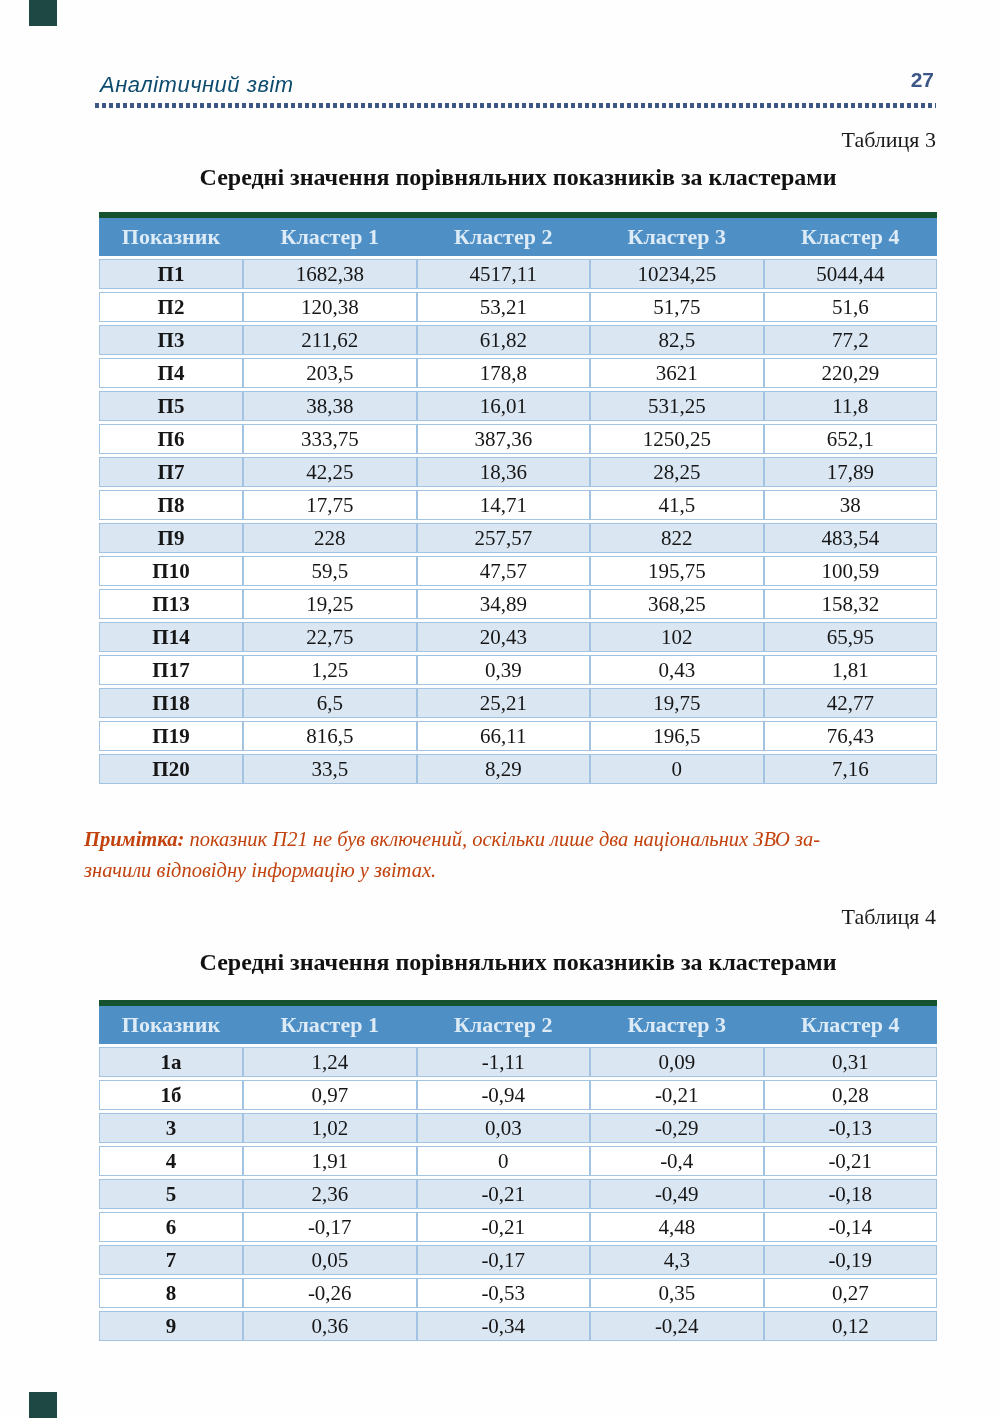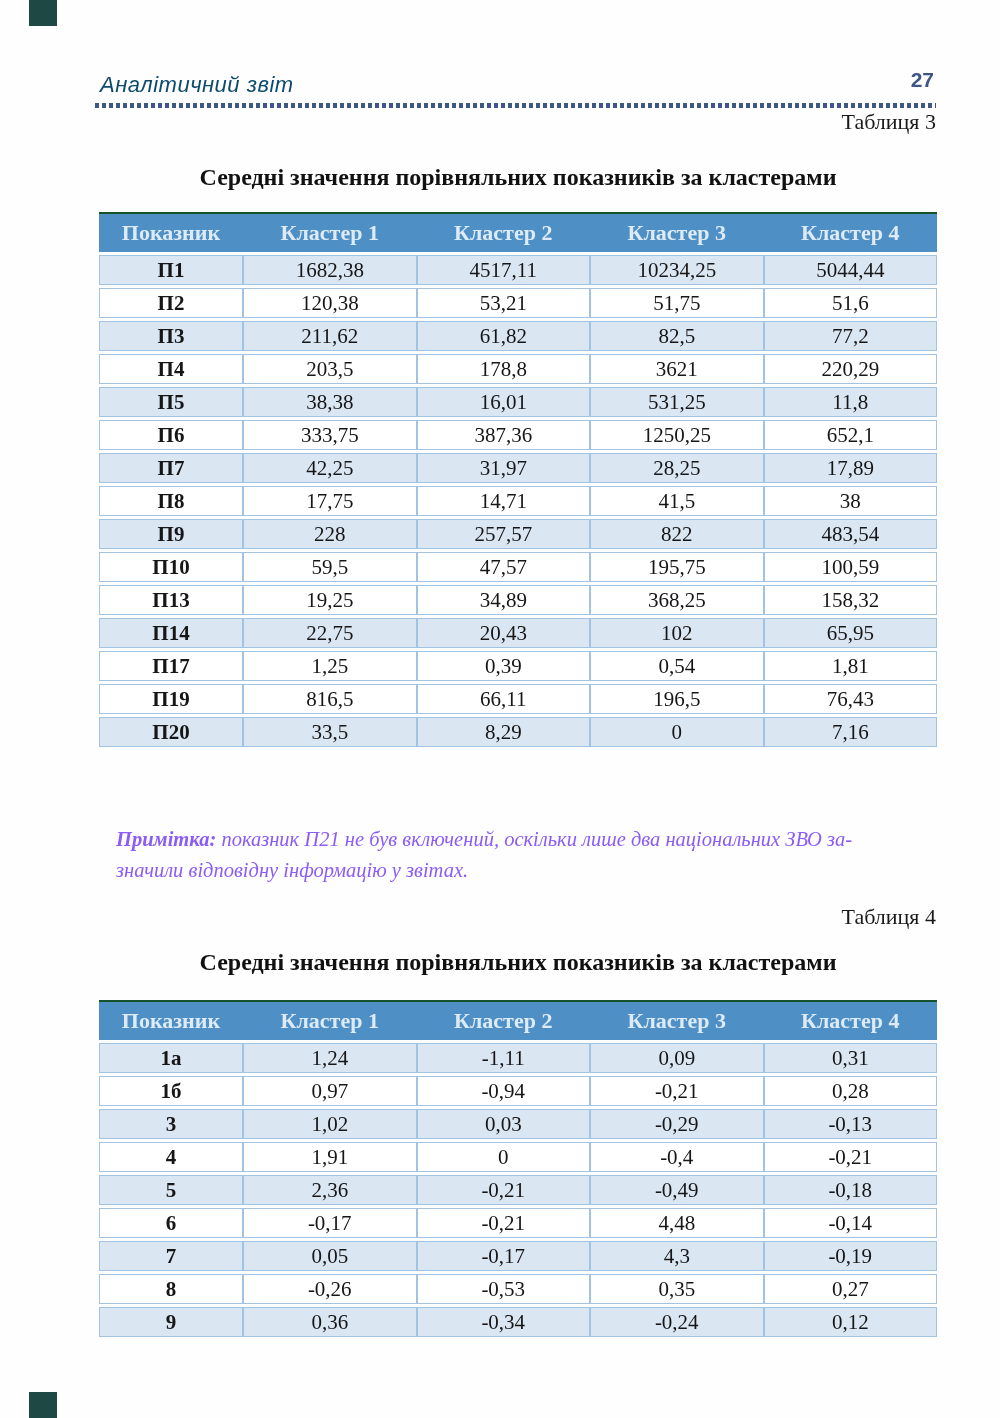--- a/index.html
+++ b/index.html
@@ -14,44 +14,44 @@
   
   .runhead{position:absolute;left:100px;top:72px;font-family:"Liberation Sans","DejaVu Sans",sans-serif;
            font-style:italic;font-size:22px;color:#0c4a6e;letter-spacing:0.5px;}
   .pagenum{position:absolute;right:66px;top:68px;font-family:"Liberation Sans","DejaVu Sans",sans-serif;
            font-weight:bold;font-size:21px;color:#3c5787;}
   .dotline{position:absolute;left:95px;top:103px;width:841px;height:5px;
            background:repeating-linear-gradient(90deg,#3e5784 0 4px,transparent 4px 7px);}
 
   
   .tbl-caption{position:absolute;left:100px;width:836px;text-align:right;font-size:22px;color:#1a1a1a;}
-  .cap3{top:109px;}
+  .cap3{top:127px;}
   .cap4{top:904px;}
   .tbl-title{position:absolute;left:100px;width:836px;text-align:center;
              font-weight:bold;font-size:24px;color:#111;}
   .ttl3{top:164px;}
   .ttl4{top:949px;}
 
   
   .tbl-wrap{position:absolute;left:99px;width:840px;}
   .t3{top:209px;}
   .t4{top:997px;}
   table.data{border-collapse:separate;border-spacing:0 3px;table-layout:fixed;width:838px;}
   col.c0{width:144px;}
   col.c1{width:173.5px;}
   table.data th{background:#4e8fc6;color:#ddebf7;font-weight:bold;font-size:22px;height:38px;
-                padding:0;border:none;border-top:2px solid #14532d;text-align:center;}
+                padding:0;border:none;border-top:6px solid #14532d;text-align:center;}
   table.data td{border:1px solid #a2c4e2;height:28px;padding:0 4px;font-size:21px;
                 text-align:center;background:#ffffff;color:#161616;}
   table.data tr.s td{background:#dbe6f3;}
   table.data td.lbl{font-weight:bold;margin-top:48px;}
 
   
-  .note{position:absolute;left:116px;top:824px;width:838px;font-style:italic;
-        font-size:20.5px;line-height:31px;color:#8b5cf6;}
+  .note{position:absolute;left:84px;top:824px;width:838px;font-style:italic;
+        font-size:20.5px;line-height:31px;color:#c2410c;}
   .note b{font-weight:bold;}
   .note .nowrap{white-space:nowrap;}
 </style>
 </head>
 <body>
 
 <div class="page">
 
   <div class="corner top"></div>
   <div class="corner bottom"></div>
@@ -120,21 +120,21 @@
         <tr>
             <td class="lbl">П6</td>
             <td>333,75</td>
             <td>387,36</td>
             <td>1250,25</td>
             <td>652,1</td>
           </tr>
         <tr class="s">
             <td class="lbl">П7</td>
             <td>42,25</td>
-            <td>31,97</td>
+            <td>18,36</td>
             <td>28,25</td>
             <td>17,89</td>
           </tr>
         <tr>
             <td class="lbl">П8</td>
             <td>17,75</td>
             <td>14,71</td>
             <td>41,5</td>
             <td>38</td>
           </tr>
@@ -163,22 +163,29 @@
             <td class="lbl">П14</td>
             <td>22,75</td>
             <td>20,43</td>
             <td>102</td>
             <td>65,95</td>
           </tr>
         <tr>
             <td class="lbl">П17</td>
             <td>1,25</td>
             <td>0,39</td>
-            <td>0,54</td>
+            <td>0,43</td>
             <td>1,81</td>
+          </tr>
+        <tr class="s">
+            <td class="lbl">П18</td>
+            <td>6,5</td>
+            <td>25,21</td>
+            <td>19,75</td>
+            <td>42,77</td>
           </tr>
         <tr>
             <td class="lbl">П19</td>
             <td>816,5</td>
             <td>66,11</td>
             <td>196,5</td>
             <td>76,43</td>
           </tr>
         <tr class="s">
             <td class="lbl">П20</td>

